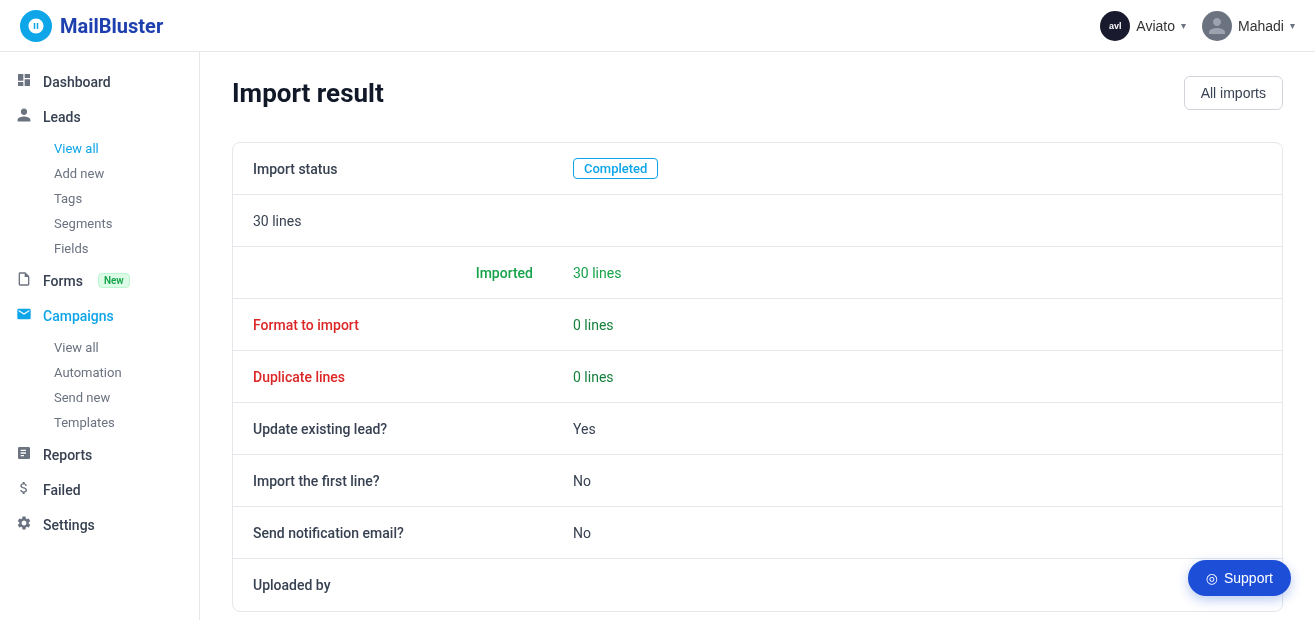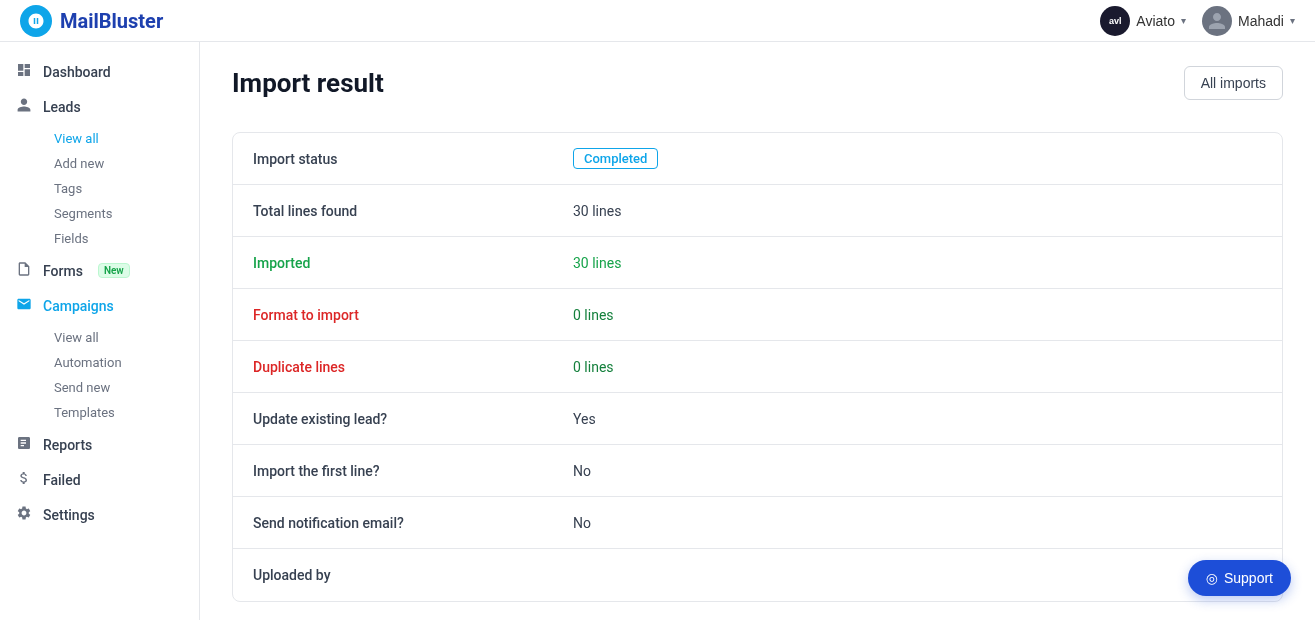--- a/index.html
+++ b/index.html
@@ -1,20 +1,20 @@
 <!DOCTYPE html>
 <html><head>
   <meta charset="utf-8">
   <style>
     * { box-sizing: border-box; margin: 0; padding: 0; }
     body { font-family: -apple-system, BlinkMacSystemFont, 'Segoe UI', Roboto, sans-serif; font-size: 14px; color: #333; background: #fff; display: flex; flex-direction: column; height: 620px; overflow: hidden; }
 
     
     .topnav {
-      height: 42px;
+      height: 52px;
       border-bottom: 1px solid #e5e7eb;
       display: flex;
       align-items: center;
       padding: 0 20px;
       justify-content: space-between;
       flex-shrink: 0;
     }
     .topnav-left { display: flex; align-items: center; gap: 8px; }
     .logo-icon {
       width: 32px; height: 32px;
@@ -108,21 +108,21 @@
       font-weight: 500;
       color: #374151;
       flex-shrink: 0;
     }
     .result-value {
       flex: 1;
       padding: 14px 20px;
       font-size: 14px;
       color: #374151;
     }
-    .result-label.green { color: #16a34a; }
+    .result-label.green { color: #16a34a; text-align: right; }
     .result-label.red { color: #dc2626; }
     .result-value.green { color: #16a34a; }
     .result-value.red { color: #15803d; }
 
     .status-badge {
       display: inline-block;
       border: 1px solid #0ea5e9;
       color: #0ea5e9;
       background: white;
       border-radius: 4px;
@@ -286,21 +286,20 @@
 
       <div class="result-row">
         <div class="result-label">Import status</div>
         <div class="result-value">
           <span class="status-badge">Completed</span>
         </div>
       </div>
 
 
       <div class="result-row">
-        <div class="result-label">Total lines found</div>
         <div class="result-value">30 lines</div>
       </div>
 
       <div class="result-row">
         <div class="result-label green">Imported</div>
         <div class="result-value green">30 lines</div>
       </div>
 
       <div class="result-row">
         <div class="result-label red">Format to import</div>

